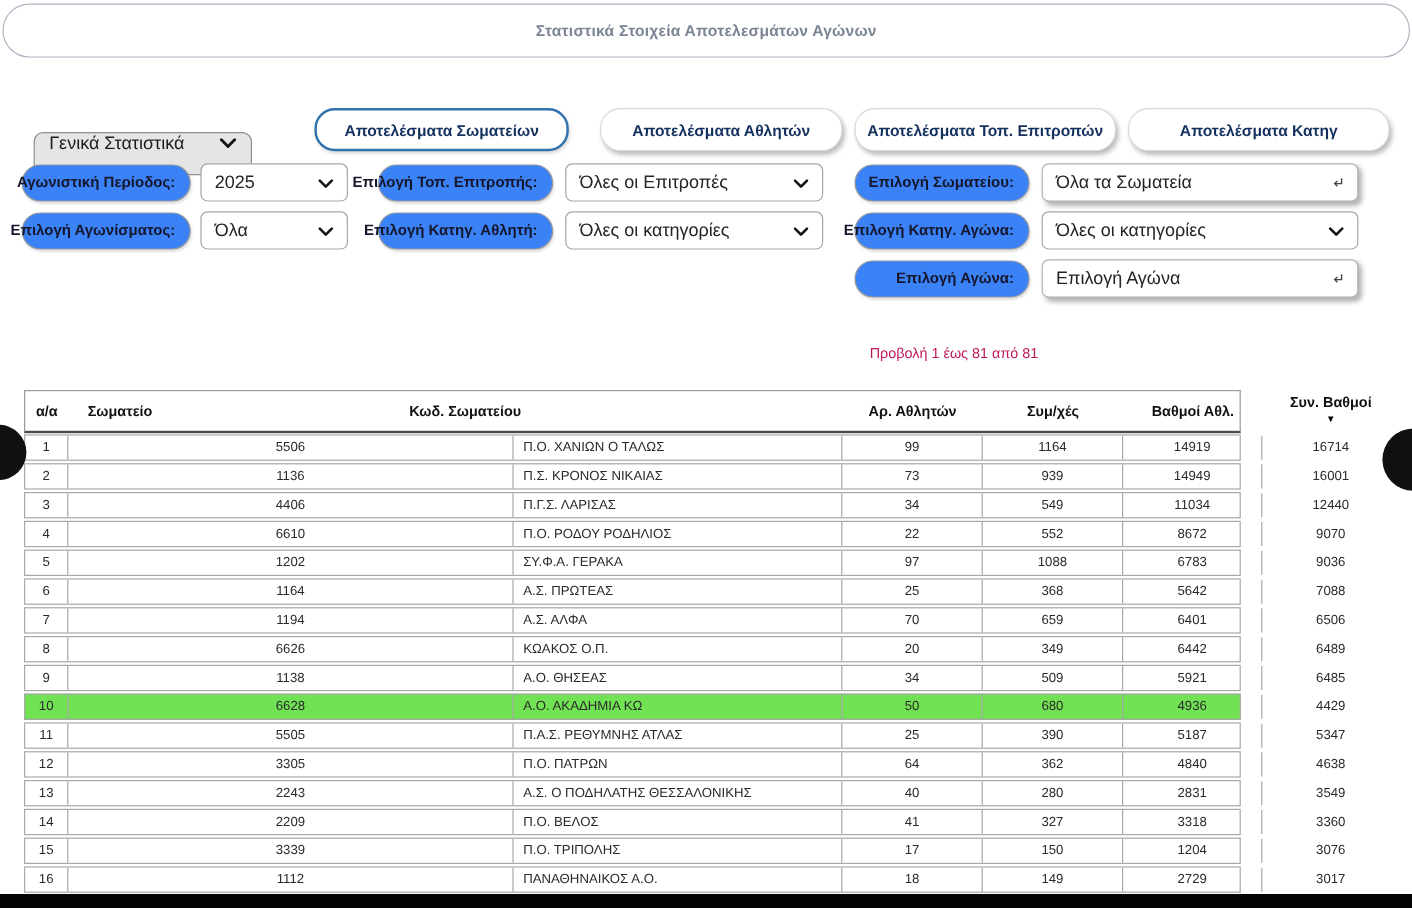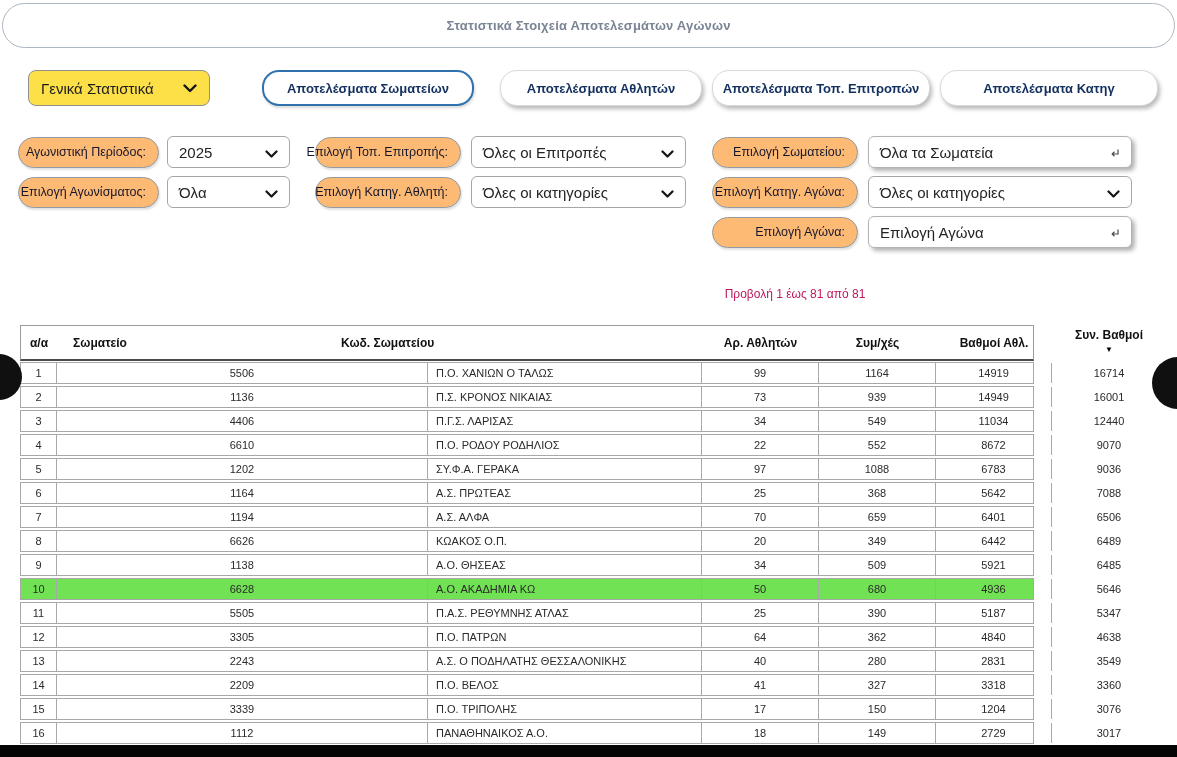--- a/index.html
+++ b/index.html
@@ -18,22 +18,22 @@
     border: 1px solid #aeb6c2; border-radius: 24px;
     display: flex; align-items: center; justify-content: center;
     background: #fff;
   }
   .titlebar span { font-size: 13px; font-weight: bold; color: #7b8494; letter-spacing: .2px; }
 
   
   .tabrow { position: absolute; top: 70px; left: 28px; display: flex; align-items: center; }
   .stats-select {
     width: 182px; height: 36px; border: 1px solid #8f8f8f; border-radius: 8px;
-    display: flex; align-items: center; justify-content: space-between;
-    padding: 0 12px; margin-right: 52px; background: #fde047; cursor: pointer;
+    display: flex; align-items: flex-start; justify-content: space-between;
+    padding: 0 12px; margin-right: 52px; background: #e5e5e5; cursor: pointer; margin-top: 40px;
   }
   .stats-select .val { font-size: 15px; color: #1c1c1c; }
   .tab {
     height: 36px; border-radius: 17px; background: #fff;
     border: 1px solid #d9d9d9; box-shadow: 2px 3px 4px rgba(0,0,0,.28);
     font-family: "Liberation Sans", sans-serif;
     font-size: 13px; font-weight: bold; color: #13305e;
     display: flex; align-items: center; justify-content: center; cursor: pointer;
   }
   .tab.t0 { width: 212px; margin-right: 26px; }
@@ -42,23 +42,23 @@
   .tab.t3 { width: 218px; }
   .tab.active { border: 2px solid #2f72ad; box-shadow: 1px 2px 3px rgba(0,0,0,.15); }
 
   
   .filters { position: absolute; top: 136px; left: 18px; display: flex; }
   .fcol1 { width: 272px; margin-right: 25px; }
   .fcol2 { width: 371px; margin-right: 26px; }
   .fcol3 { width: 420px; }
   .frow { display: flex; height: 32px; margin-bottom: 8px; align-items: center; }
   .fpill {
-    height: 31px; border: 1px solid #949aa1; border-radius: 16px; background: #fdba74;
+    height: 31px; border: 1px solid #949aa1; border-radius: 16px; background: #3b82f6;
     display: flex; align-items: center; justify-content: flex-end;
-    padding: 0 12px; font-size: 12.5px; font-weight: normal; color: #15162b;
+    padding: 0 12px; font-size: 12.5px; font-weight: bold; color: #15162b;
     box-shadow: 1px 2px 2px rgba(0,0,0,.12); white-space: nowrap;
   }
   .fcol1 .fpill { width: 141px; margin-right: 8px; }
   .fcol2 .fpill { width: 146px; margin-right: 10px; }
   .fcol3 .fpill { width: 146px; margin-right: 10px; }
   .fselect {
     flex: 1; height: 32px; border: 1px solid #a6a6a6; border-radius: 6px; background: #fff;
     display: flex; align-items: center; justify-content: space-between;
     padding: 0 11px; font-size: 15px; color: #242424; cursor: pointer; white-space: nowrap;
   }
@@ -315,21 +315,21 @@
         <div class="td c6">5921</div>
         <div class="td c7">6485</div>
       </div>
       <div class="tr" style="background: rgb(113, 226, 84);">
         <div class="td c1">10</div>
         <div class="td c2">6628</div>
         <div class="td c3">Α.Ο. ΑΚΑΔΗΜΙΑ ΚΩ</div>
         <div class="td c4">50</div>
         <div class="td c5">680</div>
         <div class="td c6">4936</div>
-        <div class="td c7">5646</div>
+        <div class="td c7">4429</div>
       </div>
       <div class="tr">
         <div class="td c1">11</div>
         <div class="td c2">5505</div>
         <div class="td c3">Π.Α.Σ. ΡΕΘΥΜΝΗΣ ΑΤΛΑΣ</div>
         <div class="td c4">25</div>
         <div class="td c5">390</div>
         <div class="td c6">5187</div>
         <div class="td c7">5347</div>
       </div>

